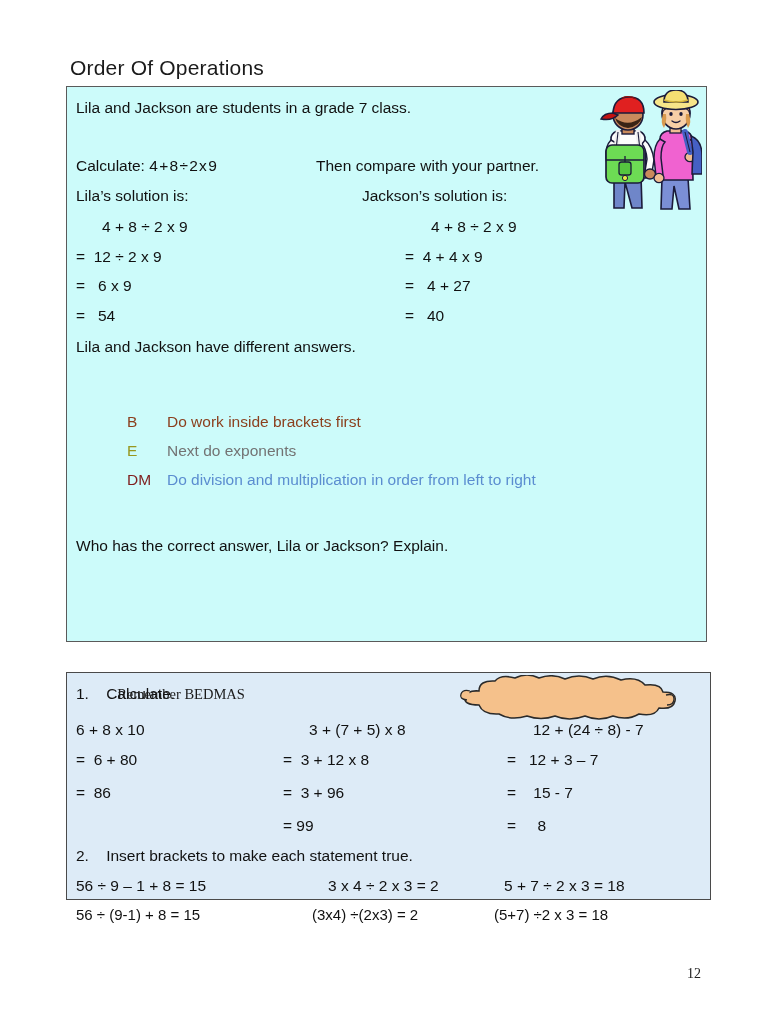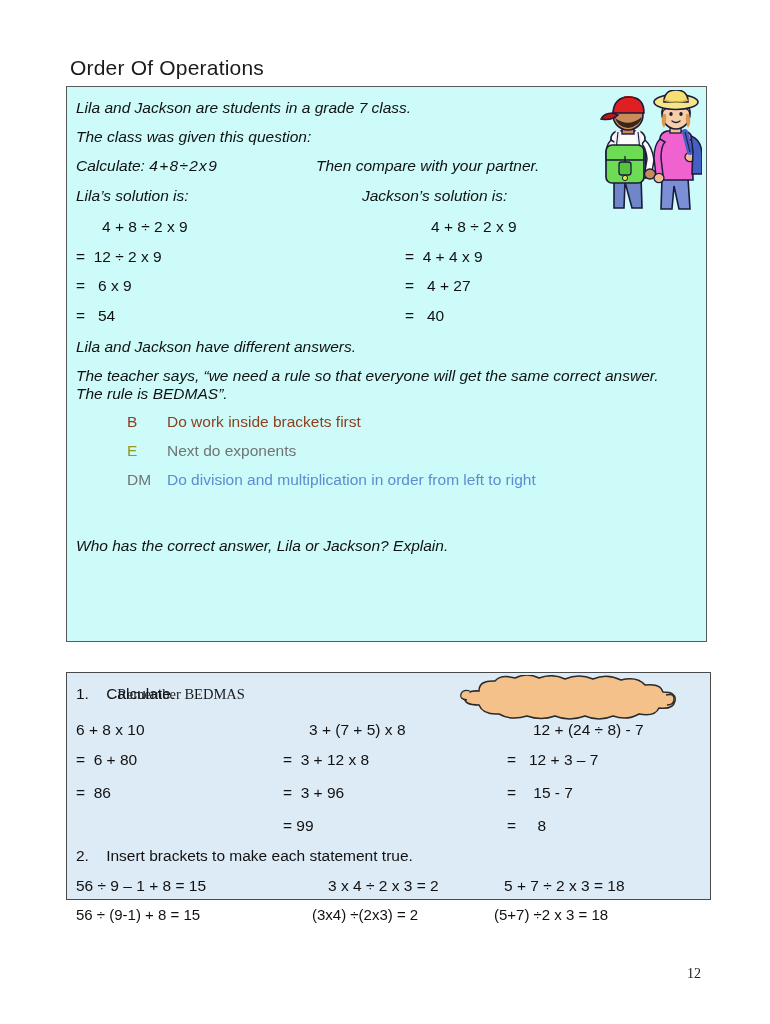--- a/index.html
+++ b/index.html
@@ -38,21 +38,20 @@
     border: 1px solid #5a5a5a;
     box-sizing: border-box;
   }
 
   .ln {
     position: absolute;
     font-size: 15.5px;
     line-height: 18px;
     color: #111111;
     white-space: nowrap;
-    font-style: italic;
   }
   .ln.wrap { white-space: normal; }
 
   
   #l-intro1   { left: 9px;  top: 12px; }
   #l-intro2   { left: 9px;  top: 41px; }
   #l-calc     { left: 9px;  top: 70px; }
   #l-compare  { left: 249px; top: 70px; }
   #l-lila-h   { left: 9px;  top: 100px; }
   #l-jack-h   { left: 295px; top: 100px; }
@@ -212,51 +211,49 @@
   }
 </style>
 </head>
 <body>
 
 <div id="page-title">Order Of Operations</div>
 
 <div id="lesson-panel">
 
   <div class="ln" id="l-intro1">Lila and Jackson are students in a grade 7 class.</div>
-  <div class="ln" id="l-intro2">The class was given this question:</div>
   <div class="ln" id="l-calc">Calculate:  4 + 8 ÷ 2 x 9</div>
   <div class="ln" id="l-compare">Then compare with your partner.</div>
 
   <div class="ln" id="l-lila-h">Lila’s solution is:</div>
   <div class="ln" id="l-jack-h">Jackson’s solution is:</div>
 
   <div class="eq" id="lila-0">4 + 8 ÷ 2 x 9</div>
   <div class="eq" id="lila-1">=  12 ÷ 2 x 9</div>
   <div class="eq" id="lila-2">=   6 x 9</div>
   <div class="eq" id="lila-3">=   54</div>
 
   <div class="eq" id="jack-0">4 + 8 ÷ 2 x 9</div>
   <div class="eq" id="jack-1">=  4 + 4 x 9</div>
   <div class="eq" id="jack-2">=   4 + 27</div>
   <div class="eq" id="jack-3">=   40</div>
 
   <div class="ln" id="l-diff">Lila and Jackson have different answers.</div>
-  <div class="ln wrap" id="l-teacher">The teacher says, “we need a rule so that everyone will get the same correct answer. The rule is BEDMAS”.</div>
 
   <div id="bedmas-list">
     <div class="bedmas-row">
       <span class="bedmas-key" style="color: rgb(139, 63, 29);">B</span>
       <span class="bedmas-desc" style="color: rgb(139, 63, 29);">Do work inside brackets first</span>
     </div>
     <div class="bedmas-row">
       <span class="bedmas-key" style="color: rgb(151, 151, 31);">E</span>
       <span class="bedmas-desc" style="color: #737373;">Next do exponents</span>
     </div>
     <div class="bedmas-row">
-      <span class="bedmas-key" style="color: #737373;">DM</span>
+      <span class="bedmas-key" style="color: #7f1d1d;">DM</span>
       <span class="bedmas-desc" style="color: rgb(91, 141, 208);">Do division and multiplication in order from left to right</span>
     </div>
   </div>
 
   <div class="ln" id="l-who">Who has the correct answer, Lila or Jackson? Explain.</div>
 
   <svg id="students-illustration" viewBox="0 0 118 120">
     <rect x="0" y="0" width="118" height="120" fill="#ccfbfa"></rect>
 
     <path d="M30 86 L30 118 L40 118 L41 92 L48 118 L58 118 L57 86 Z" fill="#6f86c9" stroke="#1b1b3a" stroke-width="1.6"></path>

